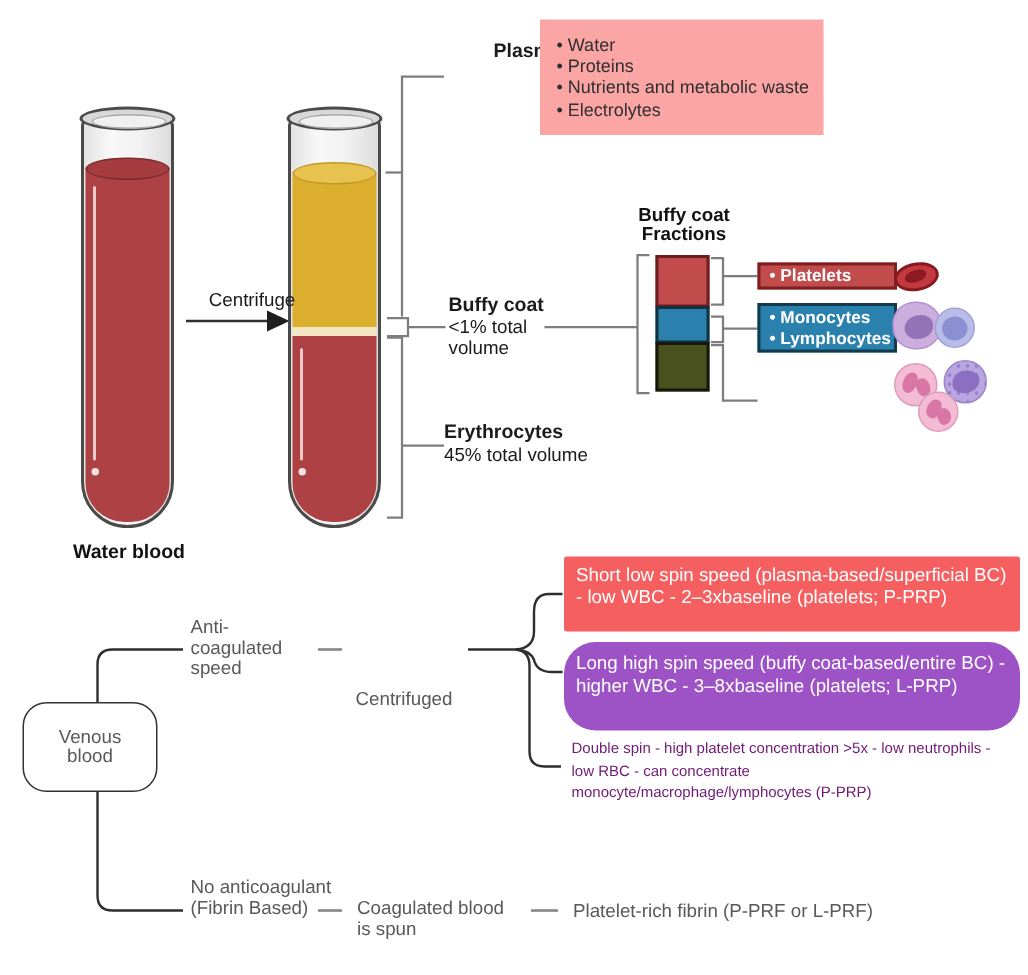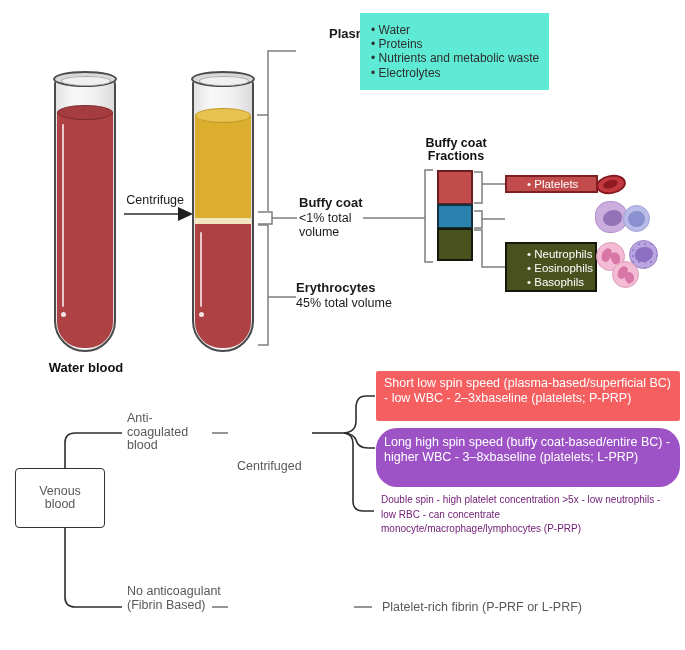--- a/index.html
+++ b/index.html
@@ -25,21 +25,21 @@
   .hl-dot{position:absolute;width:5px;height:5px;border-radius:50%;background:rgba(255,255,255,.85);}
 
   
   .lbl-title{font-weight:bold;font-size:13px;color:#1b1b1b;line-height:14.5px;}
   .lbl-val{font-size:12.5px;color:#1b1b1b;line-height:14.5px;}
   .flow-txt{font-size:12.5px;color:#595959;line-height:13.5px;}
   .box-white{color:#fff;font-size:11.5px;line-height:14px;}
   .comp-item{font-size:12px;color:#2f2f2f;line-height:14.2px;}
 
   .frac-block{position:absolute;box-sizing:border-box;width:36px;}
-  .label-box{position:absolute;box-sizing:border-box;padding-left:20px;}
+  .label-box{position:absolute;box-sizing:border-box;padding-left:6px;font-weight:bold;}
 
   .prp-box{position:absolute;box-sizing:border-box;width:304px;color:#fff;
     font-size:12.5px;line-height:15px;padding:5px 8px;border-radius:2px;}
 
   .cell{position:absolute;box-sizing:border-box;}
   .nucleus{position:absolute;}
 </style>
 </head>
 <body>
 
@@ -91,62 +91,61 @@
   <div class="liquid abs" style="left:195px;top:218px;width:56px;height:6px;background:#f3e6c3;"></div>
   <div class="liquid abs" style="left:195px;top:224px;width:56px;height:124px;background:#ae4144;border-radius:0 0 26px 26px;"></div>
   <div class="hl-line abs" style="left:200px;top:232px;height:75px;"></div>
   <div class="hl-dot abs" style="left:199px;top:312px;"></div>
   <div class="tube-rim abs" style="left:191px;top:71px;">
     <div class="tube-rim-inner"></div>
   </div>
 
   <div class="abs" style="left:40px;top:360px;width:92px;text-align:center;font-weight:bold;font-size:13px;color:#111;">Water blood</div>
 
-  <div class="abs lbl-val" style="left:112px;top:193px;width:72px;text-align:right;">Centrifuge</div>
+  <div class="abs lbl-val" style="left:132px;top:193px;width:72px;text-align:center;">Centrifuge</div>
 
   <div class="abs" style="left:296px;top:27px;width:64px;margin-left:33px;">
     <div class="lbl-title">Plasma</div>
   </div>
 
   <div class="abs" style="left:299px;top:196px;width:72px;">
     <div class="lbl-title">Buffy coat</div>
     <div class="lbl-val">&lt;1% total volume</div>
   </div>
 
   <div class="abs" style="left:296px;top:281px;width:140px;">
     <div class="lbl-title">Erythrocytes</div>
     <div class="lbl-val">45% total volume</div>
   </div>
 
-  <div class="abs" style="left:360px;top:13px;width:189px;height:77px;background:#5eead4;padding:10px 0 0 11px;box-sizing:border-box;">
+  <div class="abs" style="left:360px;top:13px;width:189px;height:77px;background:#fca5a5;padding:10px 0 0 11px;box-sizing:border-box;">
     <div class="comp-item">• Water</div>
     <div class="comp-item">• Proteins</div>
     <div class="comp-item">• Nutrients and metabolic waste</div>
     <div class="comp-item">• Electrolytes</div>
   </div>
 
   <div class="abs" style="left:413px;top:137px;width:86px;text-align:center;font-weight:bold;font-size:12.5px;color:#111;line-height:13px;">
     <div>Buffy coat</div>
     <div>Fractions</div>
   </div>
 
   <div class="frac-block" style="left:437px;top:170px;height:35px;background:#c24c4c;border:2px solid #6b1d20;"></div>
   <div class="frac-block" style="left:437px;top:204px;height:25px;background:#2b81ae;border:2px solid #133240;"></div>
   <div class="frac-block" style="left:437px;top:228px;height:33px;background:#49521f;border:2px solid #15180b;"></div>
 
   <div class="label-box box-white" style="left:505px;top:175px;width:93px;height:18px;background:#c24c4c;border:2px solid #7e2022;line-height:14px;">
     <span>• Platelets</span>
   </div>
 
+  <div class="label-box box-white" style="left:505px;top:202px;width:93px;height:33px;background:#2b81ae;border:2px solid #123c4e;padding-top:2px;line-height:13.5px;">
+    <div>• Monocytes</div>
+    <div>• Lymphocytes</div>
+  </div>
 
-  <div class="label-box box-white" style="left:505px;top:242px;width:92px;height:50px;background:#49521f;border:2px solid #14170a;padding-top:3px;line-height:14px;">
-    <div>• Neutrophils</div>
-    <div>• Eosinophils</div>
-    <div>• Basophils</div>
-  </div>
 
   <div class="cell" style="left:596px;top:175px;width:30px;height:19px;border-radius:50%;background:#c43840;border:2px solid #871921;transform:rotate(-10deg);">
     <div class="nucleus" style="left:5px;top:3px;width:15px;height:8px;border-radius:50%;background:#8e1a22;transform:rotate(-8deg);"></div>
   </div>
 
   <div class="cell" style="left:595px;top:201px;width:33px;height:32px;border-radius:47% 53% 52% 48%;background:#cbaede;border:1px solid #b591cf;">
     <div class="nucleus" style="left:7px;top:8px;width:19px;height:16px;border-radius:58% 42% 55% 45%;background:#9472b8;"></div>
   </div>
 
   <div class="cell" style="left:623px;top:205px;width:27px;height:27px;border-radius:50%;background:#b9bce8;border:1px solid #9fa3d8;">
@@ -160,30 +159,31 @@
 
   <div class="cell" style="left:629px;top:240px;width:29px;height:29px;border-radius:50%;background-color:#b9a5e0;background-image:radial-gradient(#977fcb 1.2px, rgba(0,0,0,0) 1.4px);background-size:6px 6px;border:1px solid #9d85c9;">
     <div class="nucleus" style="left:5px;top:6px;width:18px;height:15px;border-radius:55% 45% 60% 40%;background:#8d6fc2;"></div>
   </div>
 
   <div class="cell" style="left:612px;top:261px;width:27px;height:27px;border-radius:50%;background:#f3bcd4;border:1px solid #dd9cba;">
     <div class="nucleus" style="left:5px;top:4px;width:9px;height:13px;border-radius:60% 40% 50% 50%;background:#d877a5;transform:rotate(20deg);"></div>
     <div class="nucleus" style="left:12px;top:10px;width:9px;height:11px;border-radius:45% 55% 60% 40%;background:#d877a5;transform:rotate(-20deg);"></div>
   </div>
 
-  <div class="abs flow-txt" style="left:15px;top:468px;width:90px;height:60px;border:1.6px solid #333;border-radius:4px;background:#fff;display:flex;align-items:center;justify-content:center;text-align:center;box-sizing:border-box;">
+  <div class="abs flow-txt" style="left:15px;top:468px;width:90px;height:60px;border:1.6px solid #333;border-radius:16px;background:#fff;display:flex;align-items:center;justify-content:center;text-align:center;box-sizing:border-box;">
     <span style="width:55px;">Venous blood</span>
   </div>
 
-  <div class="abs flow-txt" style="left:127px;top:412px;width:70px;">Anti-coagulated blood</div>
+  <div class="abs flow-txt" style="left:127px;top:412px;width:70px;">Anti-coagulated speed</div>
 
   <div class="abs flow-txt" style="left:237px;top:426px;width:80px;margin-top:34px;">Centrifuged</div>
 
   <div class="abs flow-txt" style="left:127px;top:585px;width:94px;">No anticoagulant (Fibrin Based)</div>
 
+  <div class="abs flow-txt" style="left:238px;top:599px;width:108px;">Coagulated blood is spun</div>
 
   <div class="prp-box" style="left:376px;top:371px;height:50px;background:#f55f60;">Short low spin speed (plasma-based/superficial BC) - low WBC - 2–3xbaseline (platelets; P-PRP)</div>
 
   <div class="prp-box" style="left:376px;top:428px;height:59px;background:#9d53c6;padding-top:7px;border-radius:21px;">Long high spin speed (buffy coat-based/entire BC) - higher WBC - 3–8xbaseline (platelets; L-PRP)</div>
 
   <div class="abs" style="left:381px;top:493px;width:280px;font-size:10px;color:#701a75;line-height:14.5px;">Double spin - high platelet concentration &gt;5x - low neutrophils - low RBC - can concentrate monocyte/macrophage/lymphocytes (P-PRP)</div>
 
   <div class="abs" style="left:382px;top:600px;width:270px;font-size:12.5px;color:#595959;">Platelet-rich fibrin (P-PRF or L-PRF)</div>
 
 </div>

